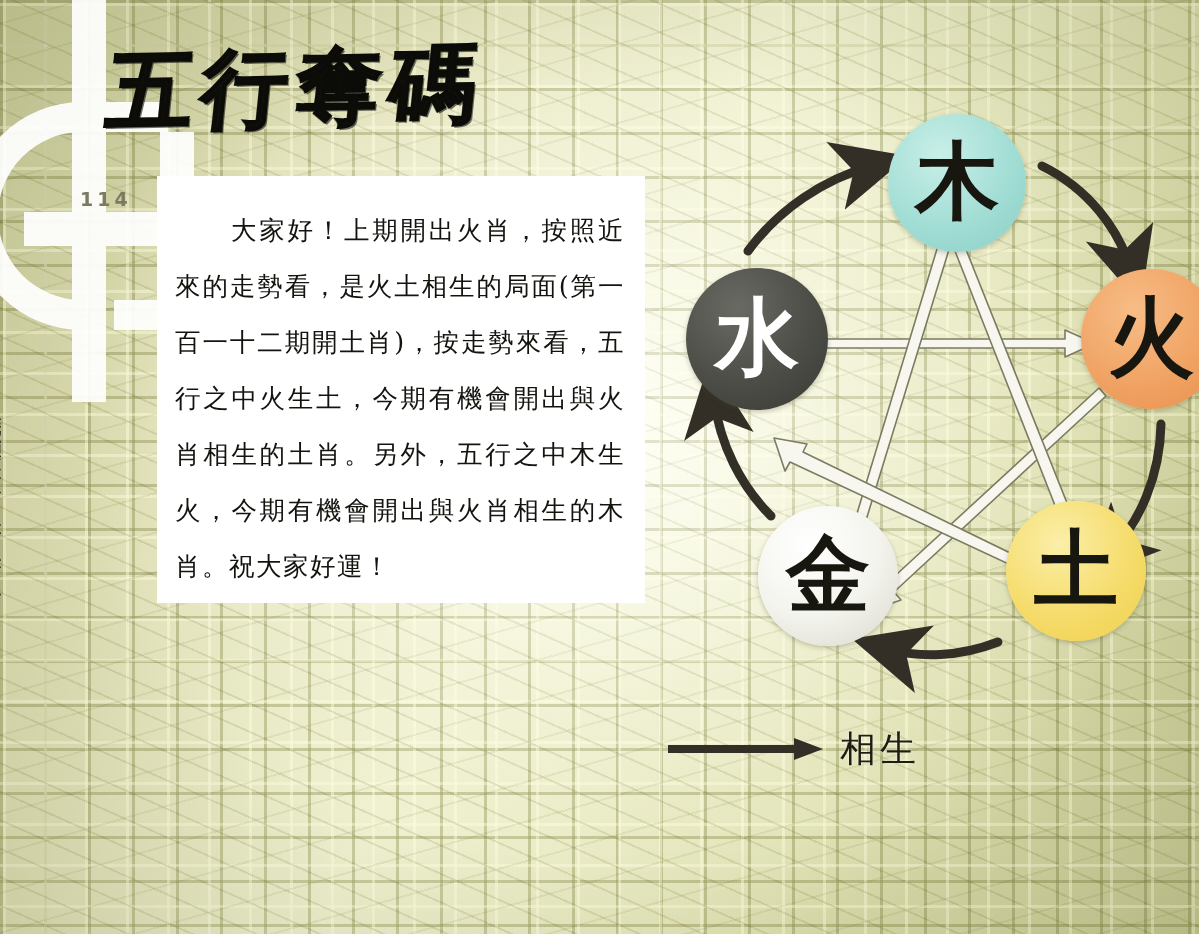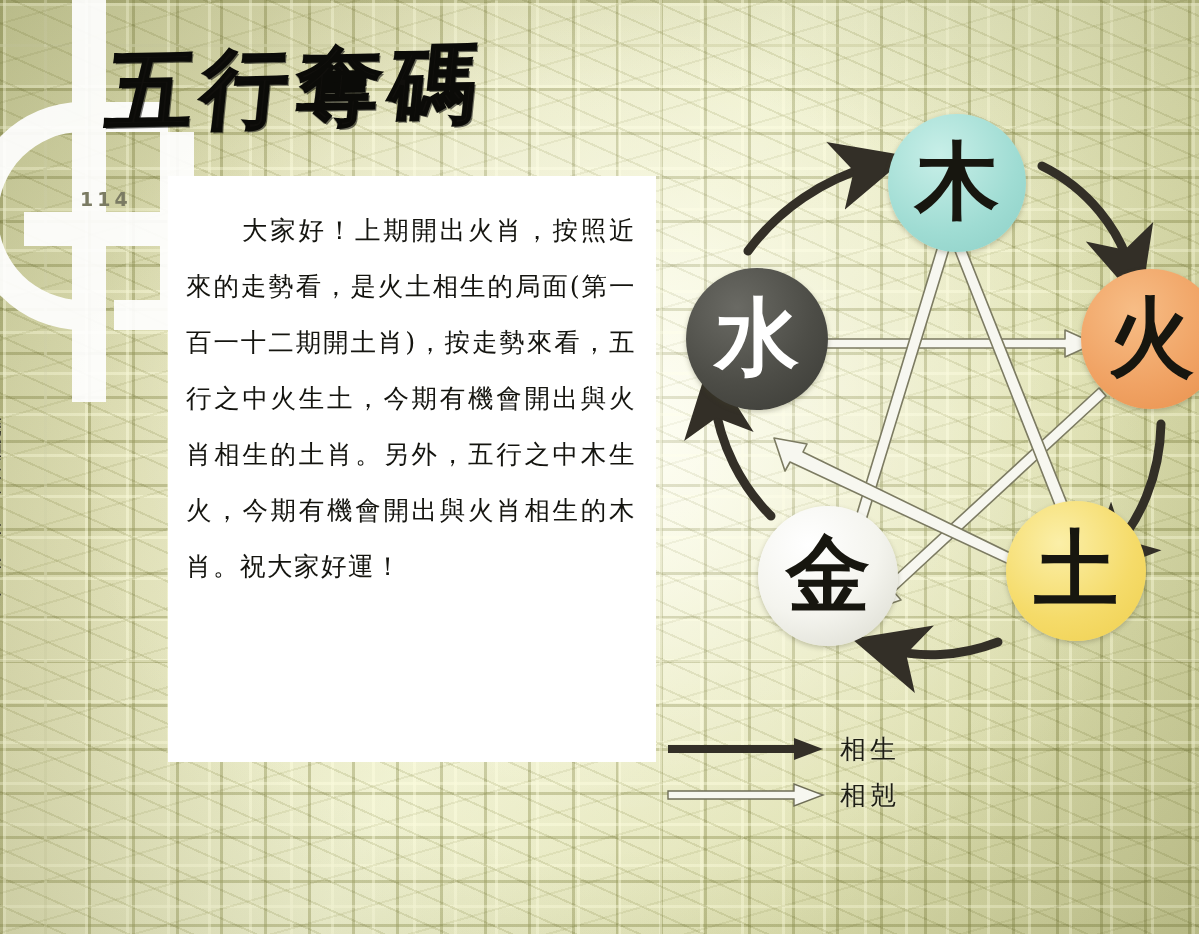--- a/index.html
+++ b/index.html
@@ -80,21 +80,21 @@
     font-size:86px;line-height:1;font-weight:700;color:#100f0c;
     letter-spacing:8px;
     transform:skewX(-7deg) rotate(-1.2deg);
     text-shadow:2px 2px 0 rgba(0,0,0,.55), -1px 1px 0 rgba(0,0,0,.35);
     -webkit-text-stroke:1.6px #0b0b08;
     white-space:nowrap;
   }
 
   
   .article{
-    position:absolute;left:168px;top:176px;width:488px;height:586px;
+    position:absolute;left:157px;top:176px;width:488px;height:427px;
     background:#ffffff;
     box-sizing:border-box;
     padding:26px 20px 10px 18px;
   }
   .article p{
     margin:0;
     font-family:"DejaVu Serif","Liberation Serif",serif;
     font-size:25.5px;
     line-height:56px;
     letter-spacing:1.5px;
@@ -133,21 +133,21 @@
     background:radial-gradient(circle at 36% 28%, #6a6a64 0%, #4d4d47 55%, #3a3a35 100%);
     color:#ffffff;font-size:84px;}
 
   
   .legend{position:absolute;left:666px;top:726px;width:300px;}
   .legend-row{display:flex;align-items:center;height:46px;}
   .legend-row svg{flex:0 0 auto;}
   .legend-label{
     margin-left:14px;
     font-family:"DejaVu Serif","Liberation Serif",serif;
-    font-size:26px;color:#1d1d14;letter-spacing:4px;line-height:1;
+    font-size:36px;color:#1d1d14;letter-spacing:4px;line-height:1;
     text-shadow:0 0 3px rgba(255,255,250,.6);
   }
 </style>
 </head>
 <body>
 
 <div id="stage">
 
   <div class="bg-base"></div>
   <div class="bg-grid"></div>
@@ -233,22 +233,16 @@
 
   <div class="legend">
 
     <div class="legend-row">
       <svg width="160" height="26" viewBox="0 0 160 26">
         <path d="M2,9 L128,9 L128,2 L157,13 L128,24 L128,17 L2,17 Z" fill="#332f27"></path>
       </svg>
       <div class="legend-label">相生</div>
     </div>
 
-    <div class="legend-row">
-      <svg width="160" height="26" viewBox="0 0 160 26">
-        <path d="M2,9 L128,9 L128,2 L157,13 L128,24 L128,17 L2,17 Z" fill="#f7f7f0" stroke="#6f6e57" stroke-width="1.4"></path>
-      </svg>
-      <div class="legend-label">相剋</div>
-    </div>
 
   </div>
 
 </div>
 
 </body></html>

